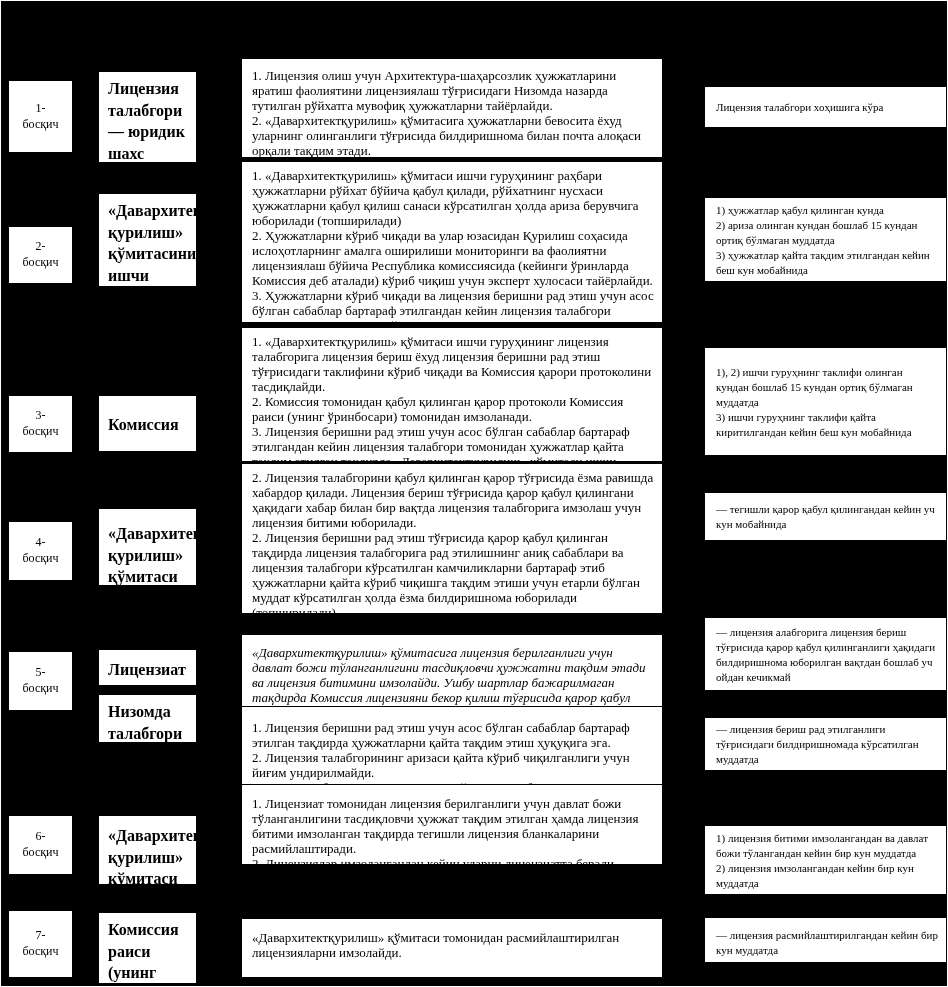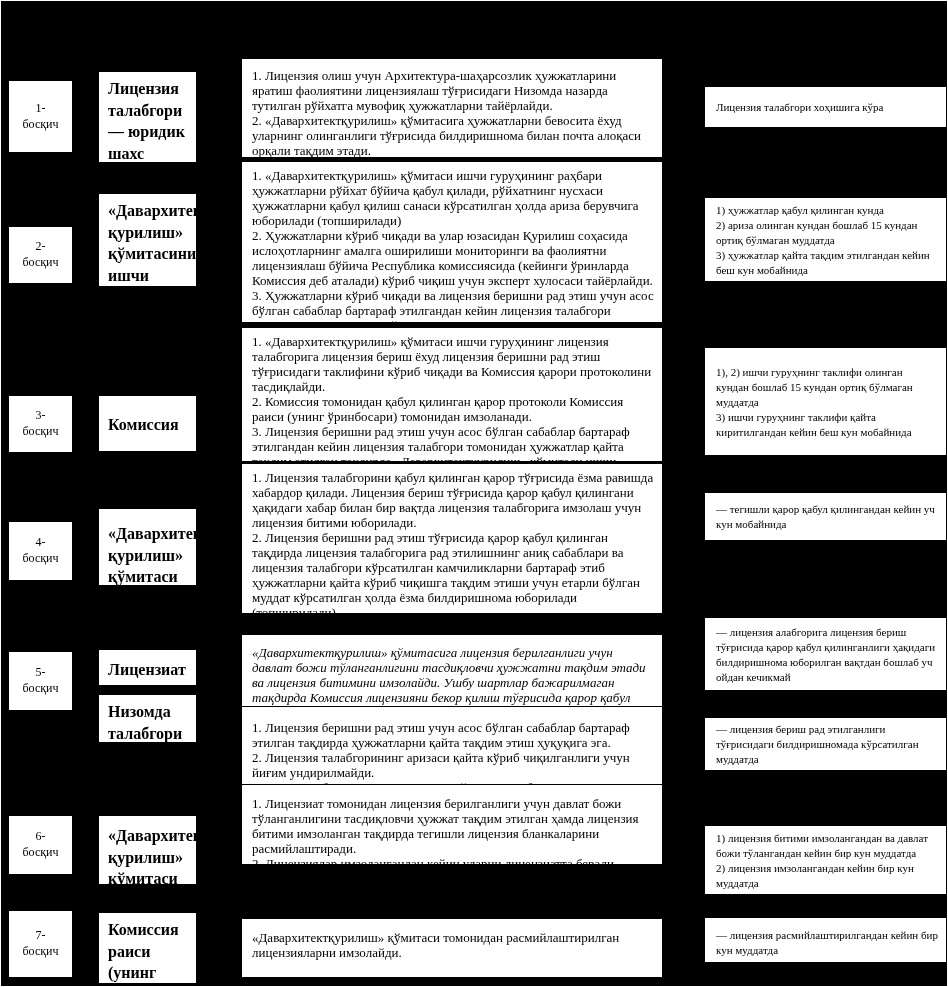--- a/index.html
+++ b/index.html
@@ -148,21 +148,21 @@
     <p>1. «Давархитектқурилиш» қўмитаси ишчи гуруҳининг раҳбари ҳужжатларни рўйхат бўйича қабул қилади, рўйхатнинг нусхаси ҳужжатларни қабул қилиш санаси кўрсатилган ҳолда ариза берувчига юборилади (топширилади)</p>
     <p>2. Ҳужжатларни кўриб чиқади ва улар юзасидан Қурилиш соҳасида ислоҳотларнинг амалга оширилиши мониторинги ва фаолиятни лицензиялаш бўйича Республика комиссиясида (кейинги ўринларда Комиссия деб аталади) кўриб чиқиш учун эксперт хулосаси тайёрлайди.</p>
     <p>3. Ҳужжатларни кўриб чиқади ва лицензия беришни рад этиш учун асос бўлган сабаблар бартараф этилгандан кейин лицензия талабгори томонидан ҳужжатлар қайта тақдим этилган тақдирда эксперт хулосаси тайёрлайди.</p>
   </div>
   <div class="box desc d3">
     <p>1. «Давархитектқурилиш» қўмитаси ишчи гуруҳининг лицензия талабгорига лицензия бериш ёхуд лицензия беришни рад этиш тўғрисидаги таклифини кўриб чиқади ва Комиссия қарори протоколини тасдиқлайди.</p>
     <p>2. Комиссия томонидан қабул қилинган қарор протоколи Комиссия раиси (унинг ўринбосари) томонидан имзоланади.</p>
     <p>3. Лицензия беришни рад этиш учун асос бўлган сабаблар бартараф этилгандан кейин лицензия талабгори томонидан ҳужжатлар қайта тақдим этилган тақдирда «Давархитектқурилиш» қўмитаси ишчи гуруҳининг таклифини кўриб чиқади.</p>
   </div>
   <div class="box desc d4">
-    <p>1. Лицензия талабгорини қабул қилинган қарор тўғрисида ёзма равишда хабардор қилади. Лицензия бериш тўғрисида қарор қабул қилингани ҳақидаги хабар билан бир вақтда лицензия талабгорига имзолаш учун лицензия битими юборилади.</p>
+    <p>2. Лицензия талабгорини қабул қилинган қарор тўғрисида ёзма равишда хабардор қилади. Лицензия бериш тўғрисида қарор қабул қилингани ҳақидаги хабар билан бир вақтда лицензия талабгорига имзолаш учун лицензия битими юборилади.</p>
     <p>2. Лицензия беришни рад этиш тўғрисида қарор қабул қилинган тақдирда лицензия талабгорига рад этилишнинг аниқ сабаблари ва лицензия талабгори кўрсатилган камчиликларни бартараф этиб ҳужжатларни қайта кўриб чиқишга тақдим этиши учун етарли бўлган муддат кўрсатилган ҳолда ёзма билдиришнома юборилади (топширилади).</p>
     <p>7.Реестрга тегишли ёзувни ёзиб қўяди.</p>
   </div>
   <div class="box desc d5">
     <p>«Давархитектқурилиш» қўмитасига лицензия берилганлиги учун давлат божи тўланганлигини тасдиқловчи ҳужжатни тақдим этади ва лицензия битимини имзолайди. Ушбу шартлар бажарилмаган тақдирда Комиссия лицензияни бекор қилиш тўғрисида қарор қабул қилишга ҳақлидир.</p>
   </div>
   <div class="box desc d6">
     <p>1. Лицензия беришни рад этиш учун асос бўлган сабаблар бартараф этилган тақдирда ҳужжатларни қайта тақдим этиш ҳуқуқига эга.</p>
     <p>2. Лицензия талабгорининг аризаси қайта кўриб чиқилганлиги учун йиғим ундирилмайди.</p>
     <p>3. Лицензия бериш рад этилганлиги тўғрисидаги билдиришномада кўрсатилган муддат ўтгандан кейин берилган ариза янгидан берилган ариза ҳисобланади.</p>

